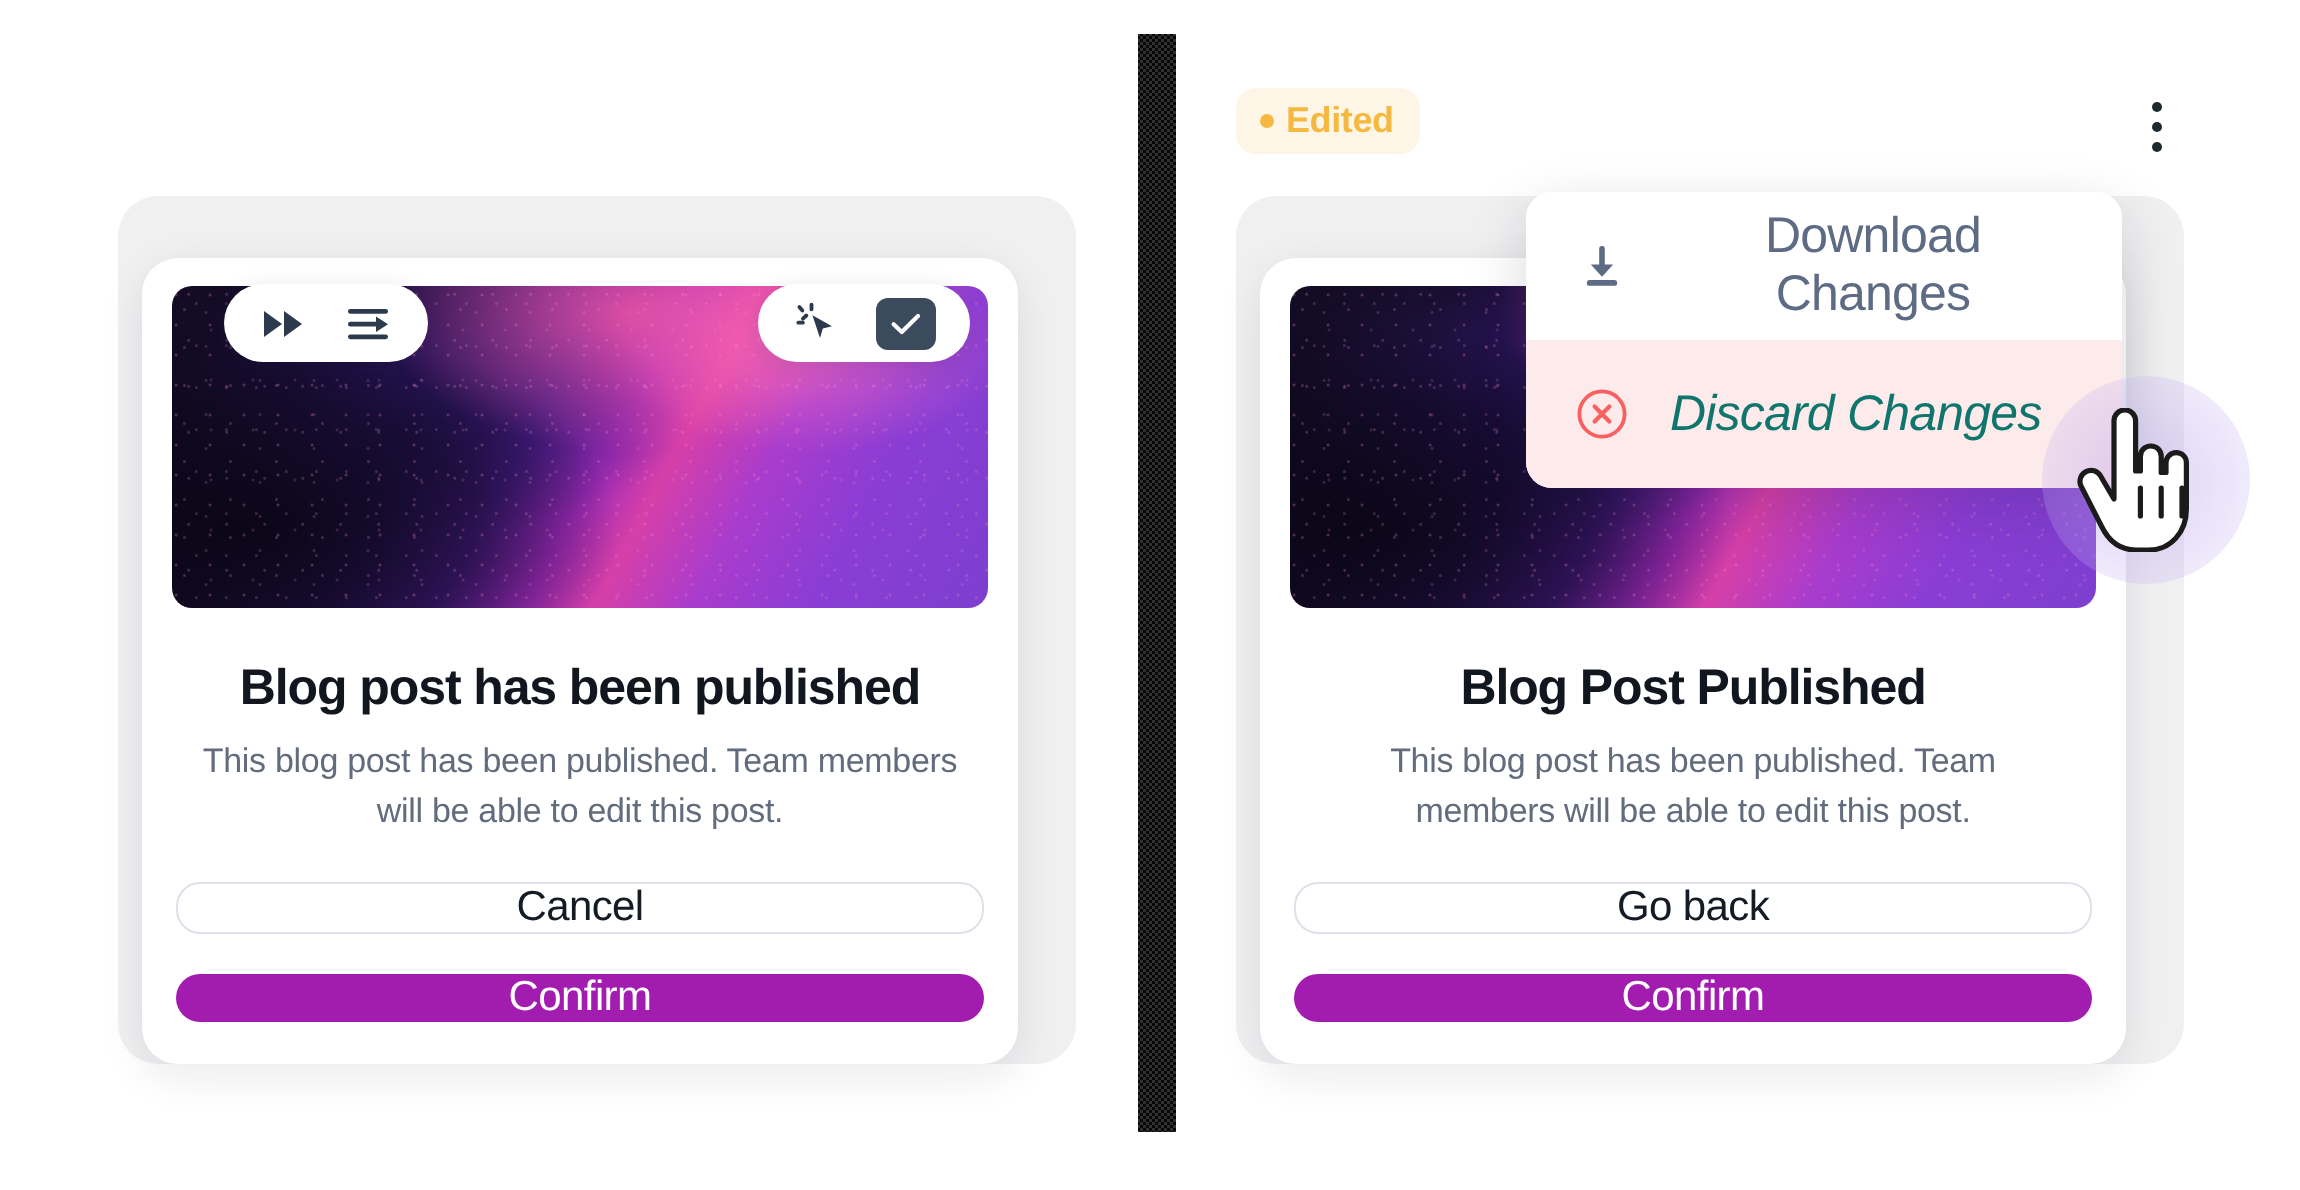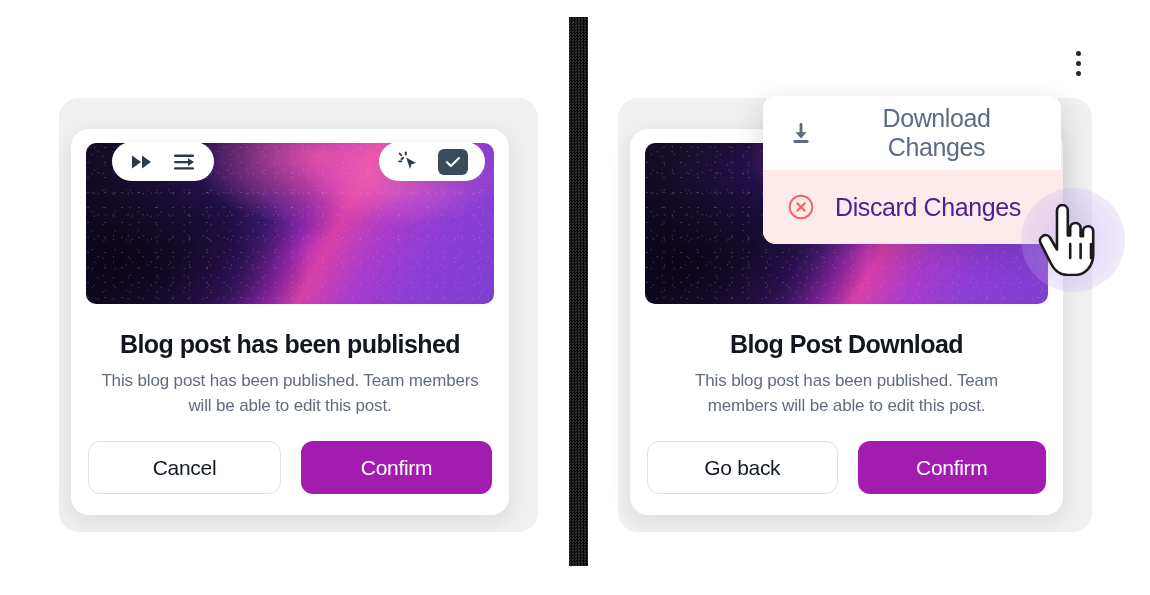--- a/index.html
+++ b/index.html
@@ -201,20 +201,21 @@
     font-size: 17px;
     line-height: 1.45;
     color: #626c7d;
     letter-spacing: -0.15px;
   }
 
   .dlg-actions {
     display: flex;
     gap: 20px;
     margin: 23px 17px 0 17px;
+    flex-direction: column;
   }
   .btn {
     flex: 1 1 0;
     height: 53px;
     border-radius: 12px;
     font-size: 21px;
     letter-spacing: -0.3px;
     display: flex; align-items: center; justify-content: center;
     cursor: pointer;
     border: none;
@@ -247,21 +248,21 @@
     display: flex;
     align-items: center;
     gap: 19px;
     height: 74px;
     padding: 0 23px;
     font-size: 25px;
     letter-spacing: -0.4px;
     cursor: pointer;
   }
   .menu-download { background: #ffffff; color: #5d6b85; }
-  .menu-discard  { background: #fdeaea; color: #4c1d95; }
+  .menu-discard  { background: #fdeaea; color: #0f766e; font-style: italic; }
   .menu-ico { width: 30px; height: 30px; display: flex; align-items: center; justify-content: center; flex: 0 0 auto; }
 
   
   .cursor-halo {
     position: absolute;
     left: 1021px; top: 188px;
     width: 104px; height: 104px;
     border-radius: 50%;
     background: radial-gradient(circle, rgba(178,150,235,0.42) 0%, rgba(190,168,240,0.30) 55%, rgba(205,190,245,0.16) 100%);
     z-index: 30;
@@ -335,32 +336,36 @@
       <div class="checkbox-btn">
         <svg width="16" height="12" viewBox="0 0 16 12">
           <path d="M1.8 6.1 L5.9 10 L14 2" stroke="#ffffff" stroke-width="2.1" fill="none" stroke-linecap="round" stroke-linejoin="round"></path>
         </svg>
       </div>
     </div>
   </div>
 
   <div class="card" id="card-right">
     <div class="card-head">
+      <div class="status-badge badge-edited">
+        <span class="badge-dot"></span>
+        <span>Edited</span>
+      </div>
       <div class="kebab" id="kebab-right">
         <i></i>
           <i></i>
           <i></i>
       </div>
     </div>
 
     <div class="panel">
       <div class="dialog">
         <div class="media"></div>
 
-        <div class="dlg-title">Blog Post Download</div>
+        <div class="dlg-title">Blog Post Published</div>
         <div class="dlg-body">This blog post has been published. Team members will be able to edit this post.</div>
 
         <div class="dlg-actions">
           <button class="btn btn-secondary">Go back</button>
           <button class="btn btn-primary">Confirm</button>
         </div>
       </div>
     </div>
 
     <div class="dropdown">

